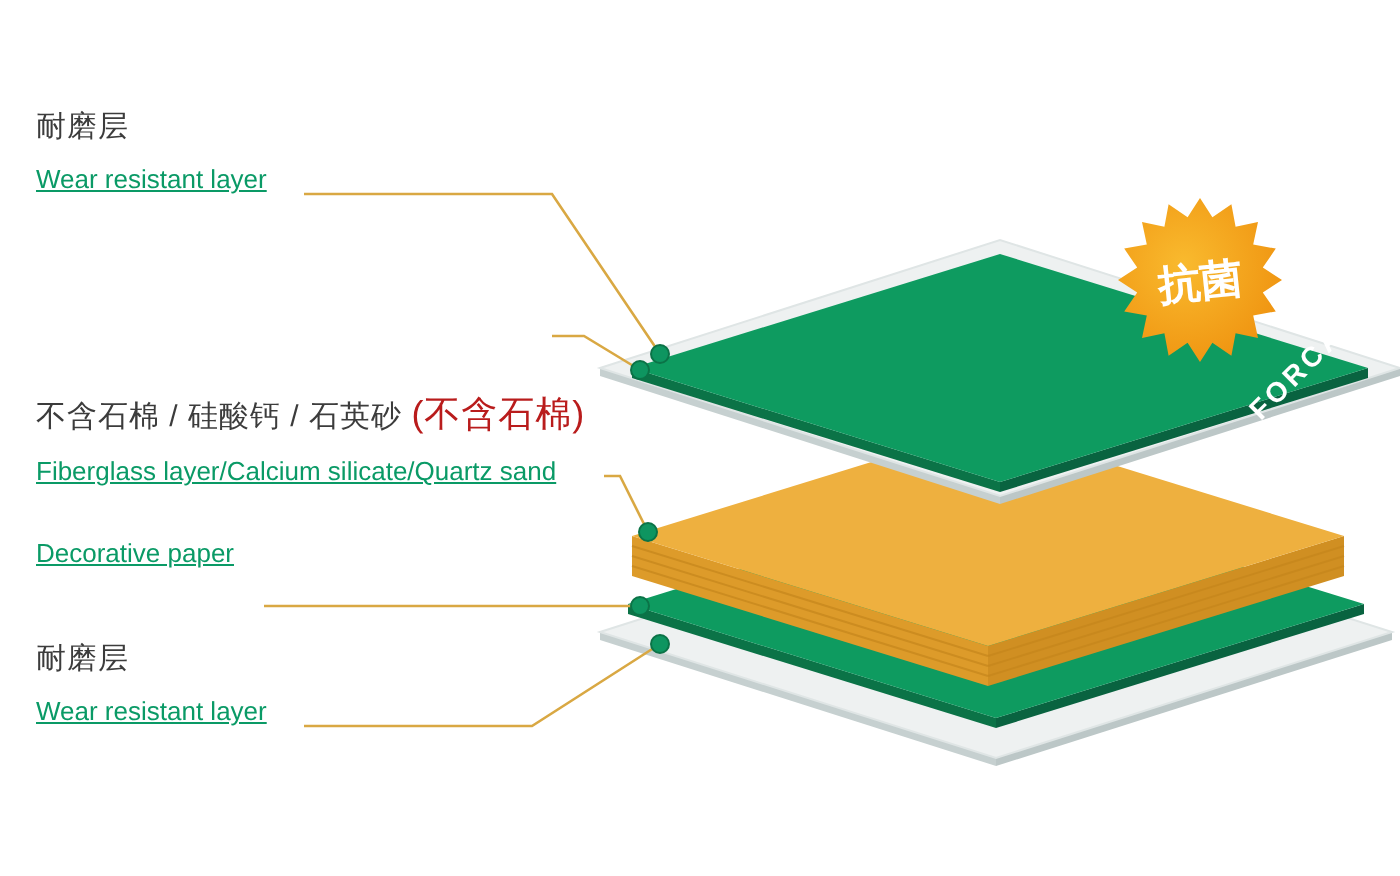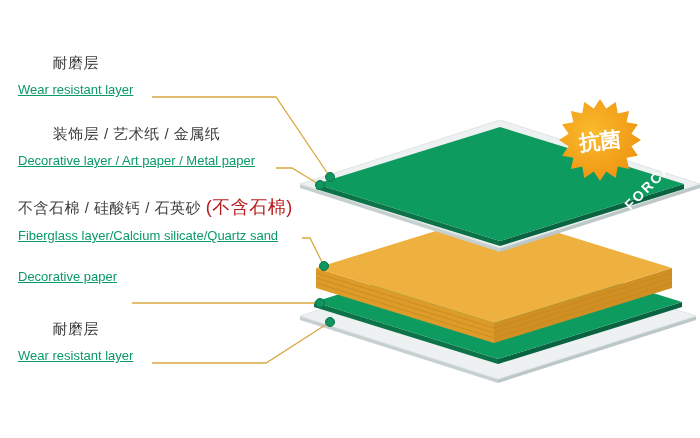--- a/index.html
+++ b/index.html
@@ -2,21 +2,21 @@
 <html><head>
 <meta charset="utf-8">
 <style>
   html,body{margin:0;padding:0;background:#fff;}
   .canvas{
     position:relative;width:700px;height:438px;background:#ffffff;
     font-family:"Liberation Sans","DejaVu Sans",sans-serif;overflow:hidden;
   }
   .diagram-svg{position:absolute;left:0;top:0;}
   .label{position:absolute;left:18px;}
-  .zh{font-size:15px;color:#3c3c3c;letter-spacing:.5px;white-space:nowrap;text-align:center;}
+  .zh{font-size:15px;color:#3c3c3c;letter-spacing:.5px;white-space:nowrap;}
   .note{font-size:18px;color:#b91c1c;}
   .en{font-size:13px;color:#0a9a66;margin-top:9px;white-space:nowrap;text-decoration:underline;}
 </style>
 </head>
 <body>
 
 <div class="canvas">
 
   <svg class="diagram-svg" width="700" height="438" viewBox="0 0 700 438">
     <defs>
@@ -85,24 +85,20 @@
       <polygon fill="url(#badgeGrad)" points="641,140 631.4,146.2 637.9,155.7 626.6,157.8 629,169 617.8,166.6 615.7,177.9 606.2,171.4 600,181 593.8,171.4 584.3,177.9 582.2,166.6 571,169 573.4,157.8 562.1,155.7 568.6,146.2 559,140 568.6,133.8 562.1,124.3 573.4,122.2 571,111 582.2,113.4 584.3,102.1 593.8,108.6 600,99 606.2,108.6 615.7,102.1 617.8,113.4 629,111 626.6,122.2 637.9,124.3 631.4,133.8"></polygon>
       <text x="600" y="148" transform="rotate(-6 600 140)" text-anchor="middle" font-size="21" font-weight="bold" fill="#ffffff">抗菌</text>
     </g>
   </svg>
 
   <div class="label" style="top:54px">
     <div class="zh">耐磨层</div>
     <div class="en">Wear resistant layer</div>
   </div>
 
-  <div class="label" style="top:125px">
-    <div class="zh">装饰层 / 艺术纸 / 金属纸</div>
-    <div class="en">Decorative layer / Art paper / Metal paper</div>
-  </div>
 
   <div class="label" style="top:195px">
     <div class="zh">
       <span>不含石棉 / 硅酸钙 / 石英砂</span>
       <span class="note">(不含石棉)</span>
     </div>
     <div class="en">Fiberglass layer/Calcium silicate/Quartz sand</div>
   </div>
 
   <div class="label" style="top:260px">

